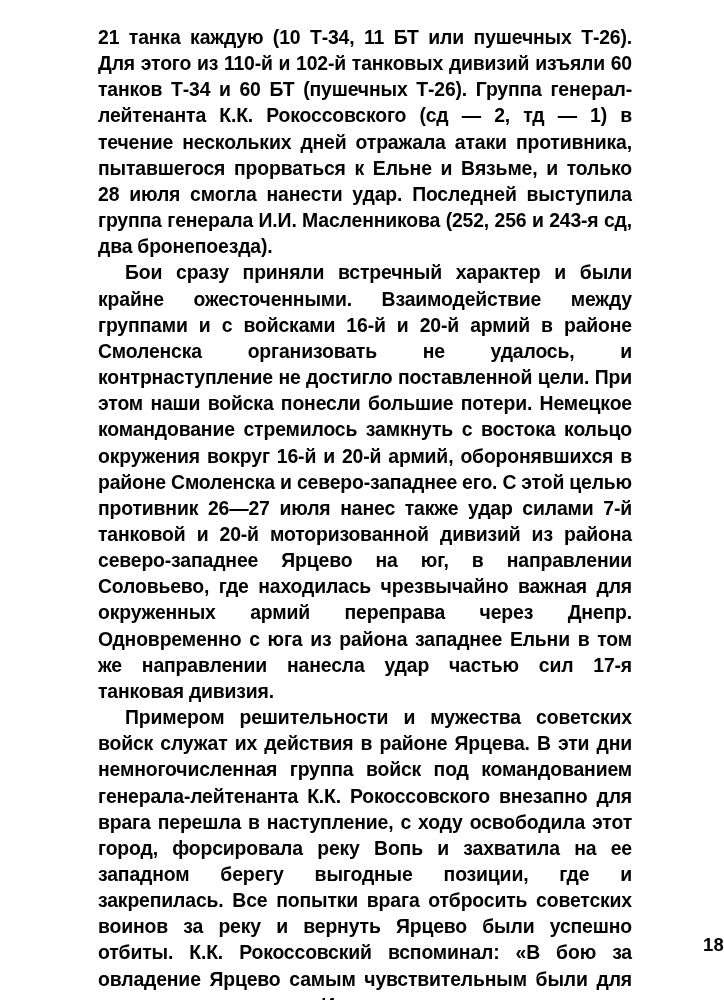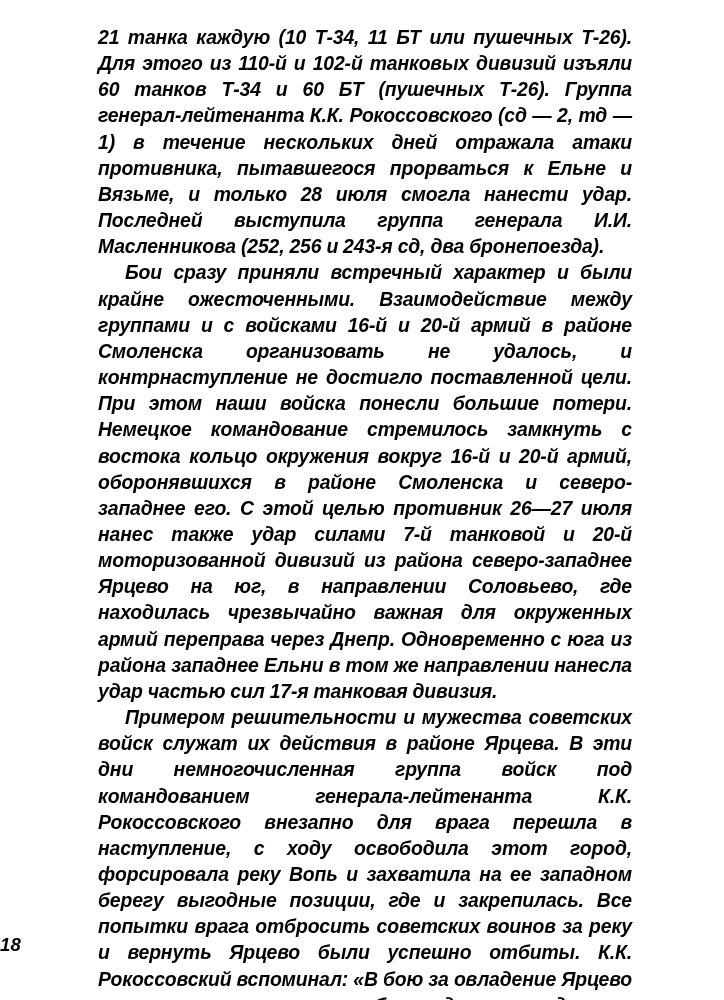--- a/index.html
+++ b/index.html
@@ -14,21 +14,20 @@
     font-family: "Liberation Sans", "DejaVu Sans", sans-serif;
     color: #000000;
     -webkit-font-smoothing: none;
   }
   .page {
     position: relative;
     width: 724px;
     height: 704px;
     background: #ffffff;
     box-sizing: border-box;
-    font-style: italic;
   }
   .text-block {
     position: absolute;
     left: 98px;
     top: 24px;
     width: 534px;
   }
   .para {
     margin: 0;
     font-size: 19.4px;
@@ -51,21 +50,21 @@
     width: 100%;
   }
   .para.no-stretch:after {
     display: none;
   }
   .page-number {
     position: absolute;
     left: 0;
     top: 934px;
     width: 724px;
-    text-align: left;
+    text-align: right;
     font-size: 18.5px;
     font-weight: bold;
     letter-spacing: 0.2px;
   }
 </style>
 </head>
 <body>
 
 <div class="page">
 

